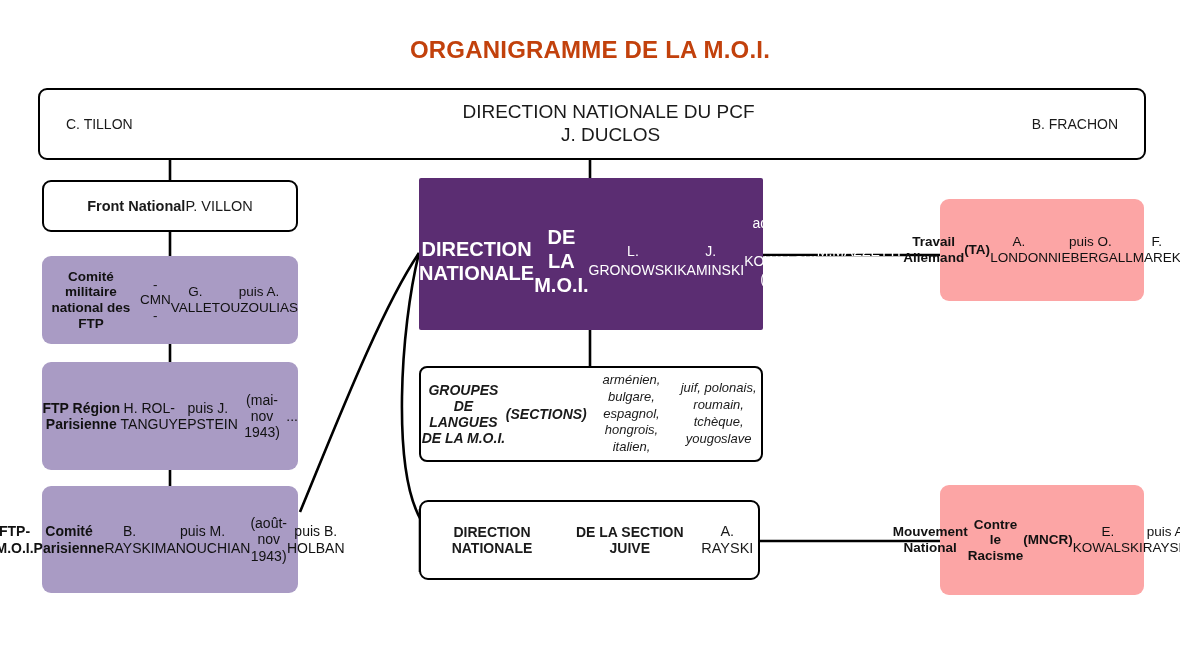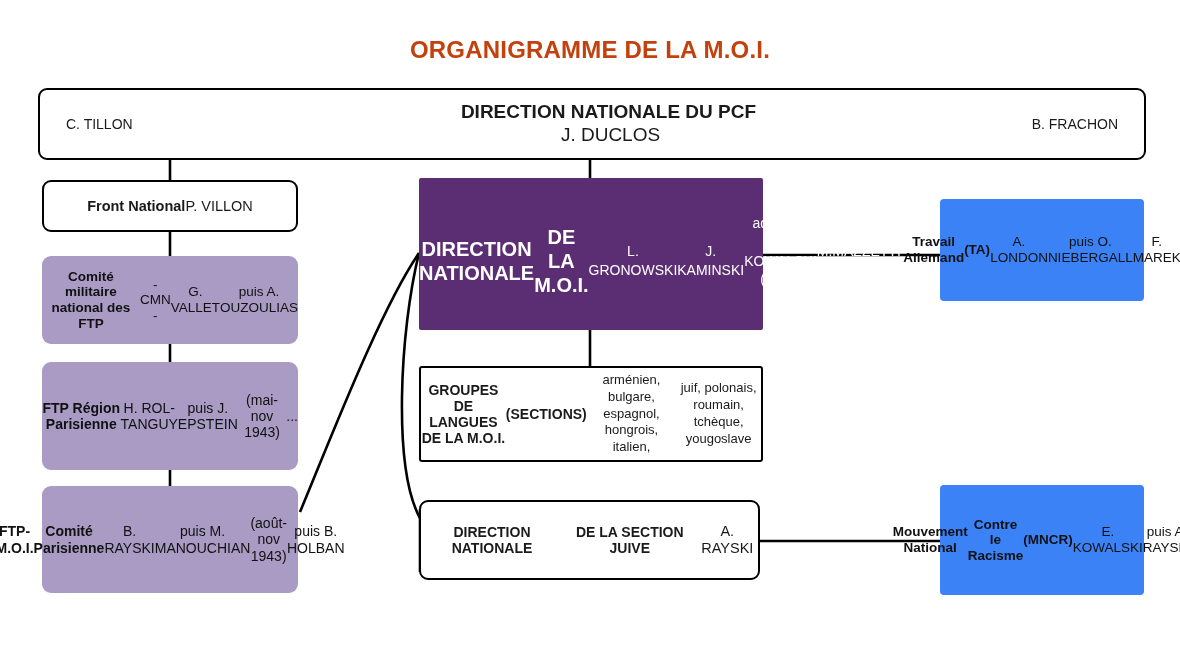--- a/index.html
+++ b/index.html
@@ -78,21 +78,21 @@
   }
   #node-pcf .center-block {
     position: absolute;
     left: 0;
     right: 0;
     text-align: center;
     line-height: 1.2;
   }
   #node-pcf .center-block .title {
     font-size: 19px;
-    font-weight: bold;
+    font-weight: normal;
     padding-left: 33px;
   }
   #node-pcf .center-block .sub {
     font-size: 19px;
     margin-left: 37px;
   }
 
   
   .left-col {
     left: 42px;
@@ -149,40 +149,41 @@
     font-size: 14px;
     line-height: 1.35;
   }
   #node-groupes {
     left: 419px;
     top: 366px;
     width: 344px;
     height: 96px;
     background: #ffffff;
     border: 2.5px solid #000000;
-    border-radius: 3px;
+    border-radius: 8px;
+    font-style: italic;
   }
   #node-groupes .title { font-size: 14px; }
   #node-groupes .sub { font-size: 13px; line-height: 1.3; }
   #node-section-juive {
     left: 419px;
     top: 500px;
     width: 341px;
     height: 80px;
     background: #ffffff;
     border: 2.5px solid #000000;
     border-radius: 9px;
   }
   #node-section-juive .title { font-size: 14px; }
   #node-section-juive .sub { font-size: 14.5px; }
 
   
   .yellow {
-    background: #3b82f6;
-    border-radius: 4px;
+    background: #fca5a5;
+    border-radius: 9px;
     color: #111111;
   }
   #node-travail-allemand {
     left: 940px;
     top: 199px;
     width: 204px;
     height: 102px;
     font-size: 13.5px;
   }
   #node-travail-allemand .title { font-size: 13.5px; }

